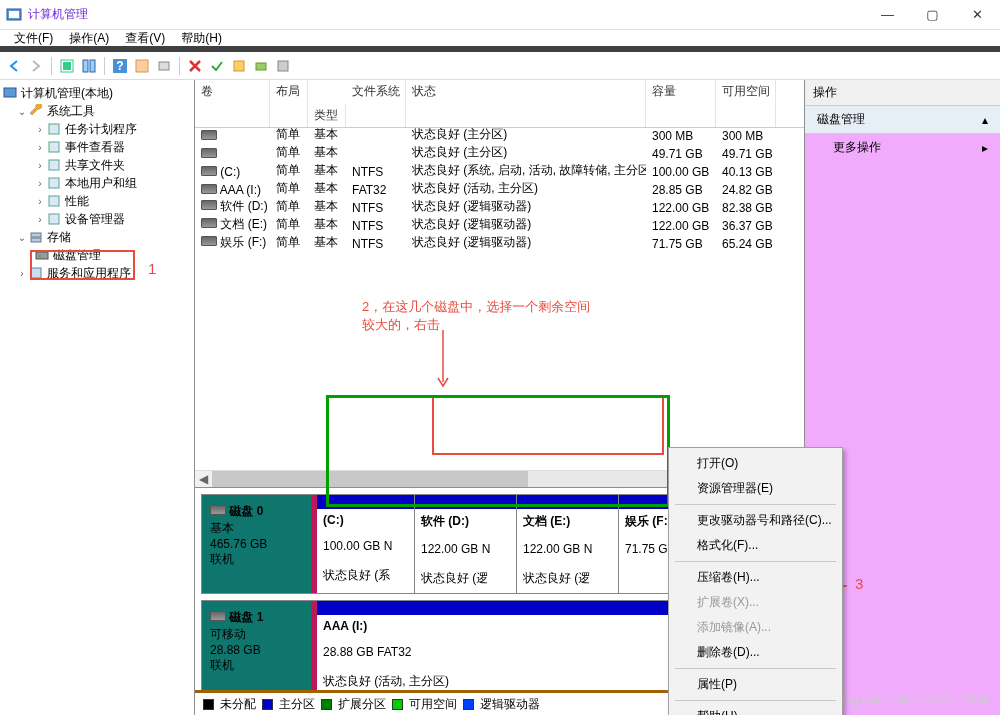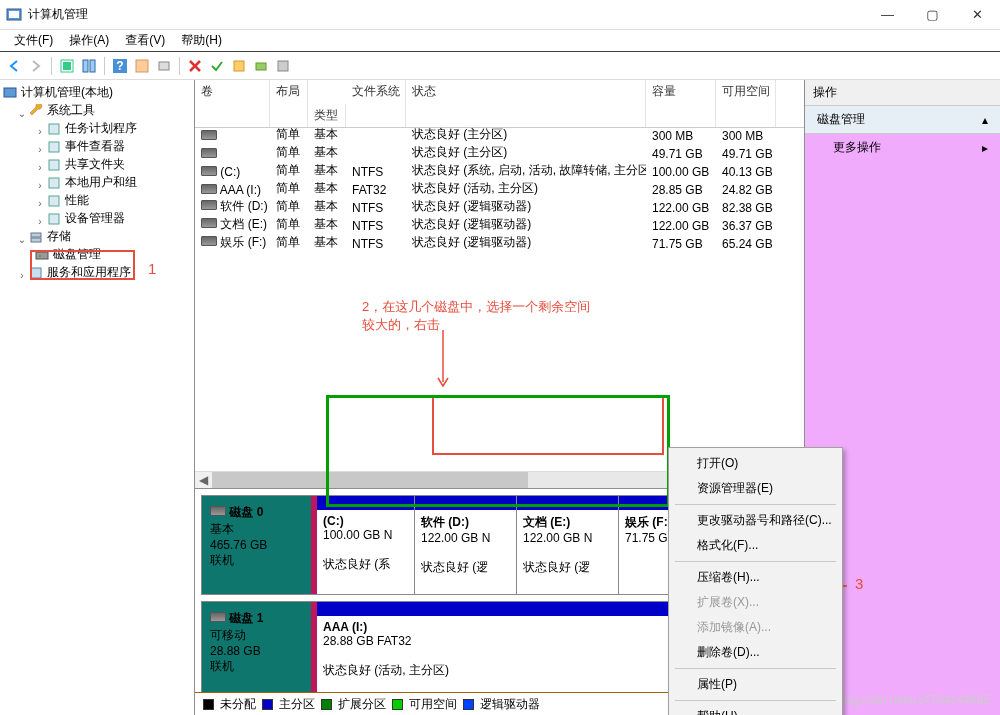--- a/index.html
+++ b/index.html
@@ -1,34 +1,34 @@
 <!DOCTYPE html>
 <html><head>
 <meta charset="utf-8">
 <style>
 * { box-sizing: border-box; margin: 0; padding: 0; font-family: "Microsoft YaHei", "Segoe UI", sans-serif; font-size: 12px; }
 body { background: #fff; width: 1000px; height: 715px; overflow: hidden; position: relative; }
 
 .titlebar { height: 30px; background: #fff; display: flex; align-items: center; border-bottom: 1px solid #ddd; }
 .titlebar .appicon { width: 16px; height: 16px; margin: 0 6px; }
-.titlebar .title { flex: 1; color: #000000; }
+.titlebar .title { flex: 1; color: #6d28d9; }
 .winbtns { display: flex; height: 100%; }
 .winbtns div { width: 45px; display: flex; align-items: center; justify-content: center; color: #333; font-size: 13px; }
 
-.menubar { height: 22px; display: flex; align-items: center; padding: 0 6px; border-bottom: 1px solid #404040; background: #fff; }
+.menubar { height: 22px; display: flex; align-items: center; padding: 0 6px; border-bottom: 6px solid #404040; background: #fff; }
 .menubar span { padding: 2px 8px; cursor: default; }
 
 .toolbar { height: 28px; display: flex; align-items: center; padding: 0 4px; gap: 2px; background: #fff; border-bottom: 1px solid #ddd; }
 .toolbar .tbtn { width: 20px; height: 20px; display: flex; align-items: center; justify-content: center; }
 .toolbar .sep { width: 1px; height: 18px; background: #ccc; margin: 0 3px; }
 
 .body { display: flex; height: calc(100% - 80px); }
 
 .tree { width: 195px; border-right: 1px solid #8e8e8e; padding: 4px 2px; background: #fff; overflow: hidden; }
-.tree-item { display: flex; align-items: flex-end; height: 18px; padding: 1px 0; white-space: nowrap; cursor: default; }
+.tree-item { display: flex; align-items: center; height: 18px; padding: 1px 0; white-space: nowrap; cursor: default; }
 .tree-item .exp { width: 12px; text-align: center; color: #666; font-size: 10px; }
 .tree-item .ticon { width: 16px; height: 16px; margin-right: 3px; display: inline-flex; align-items: center; justify-content: center; }
 .tree-item.indent1 { padding-left: 14px; }
 .tree-item.indent2 { padding-left: 32px; }
 .redbox1 { position: absolute; border: 2px solid #e74c3c; pointer-events:none; }
 
 .center { flex: 1; display: flex; flex-direction: column; border-right: 1px solid #8e8e8e; min-width: 0; }
 .table-header { display: flex; background: #fff; border-bottom: 1px solid #ccc; }
 .table-header div, .row div { padding: 3px 6px; white-space: nowrap; overflow: hidden; }
 .th { background: #fff; border-right: 1px solid #e5e5e5; color: #333; }
@@ -44,25 +44,25 @@
 .scrollbar-h .track{flex:1;background:#e8e8e8;height:100%;position:relative;}
 .scrollbar-h .thumb{position:absolute;height:100%;background:#c8c8c8;}
 
 .graphical { flex:1; background:#fff; overflow:hidden; padding:0; }
 .diskrow { display:flex; margin:6px; border:1px solid #888; min-height:100px; }
 .diskrow .dhead { width:115px; border-right:6px solid #be185d; padding:8px; background:#0f766e; }
 .diskrow .parts { flex:1; display:flex; position:relative; }
 .part { border-right:1px solid #888; padding:6px 6px; display:flex; flex-direction:column; position:relative; }
 .part .topbar{height:14px; background:#0000c8; margin:-6px -6px 4px -6px;}
 .part .plabel{font-weight:bold;}
-.part .psize{margin-top:0;}
+.part .psize{margin-top:12px;}
 .part .pstat{margin-top:14px; white-space:nowrap; overflow:hidden;}
 .hatched { background: repeating-linear-gradient(45deg,#dcdcdc,#dcdcdc 3px,#fff 3px,#fff 6px); }
 
-.legend { height:22px; display:flex; align-items:center; gap:6px; padding:11px 8px; border-top:1px solid #a16207; font-size:12px; }
+.legend { height:22px; display:flex; align-items:center; gap:6px; padding:11px 8px; border-top:3px solid #a16207; font-size:12px; }
 .legend .sw{width:11px;height:11px;display:inline-block;border:1px solid #333;}
 
 .rightpanel { width:195px; background:#f0abfc; }
 .rightpanel .rh { background:#f0f0f0; border-bottom:1px solid #ccc; padding:4px 8px; font-weight:normal; }
 .rightpanel .rrow { padding:5px 12px; display:flex; align-items:center; justify-content:space-between; }
 .rightpanel .rrow.head{background:#e6eef6;border-bottom:1px solid #ccc;}
 
 .ctxmenu { position:absolute; background:#f2f2f2; border:1px solid #a0a0a0; box-shadow:3px 3px 4px rgba(0,0,0,.25); padding:3px 2px; width:175px; z-index:100; }
 .ctxmenu .mi { padding:4px 22px 4px 26px; cursor:default; white-space:nowrap; }
 .ctxmenu .mi.disabled{color:#999;}

